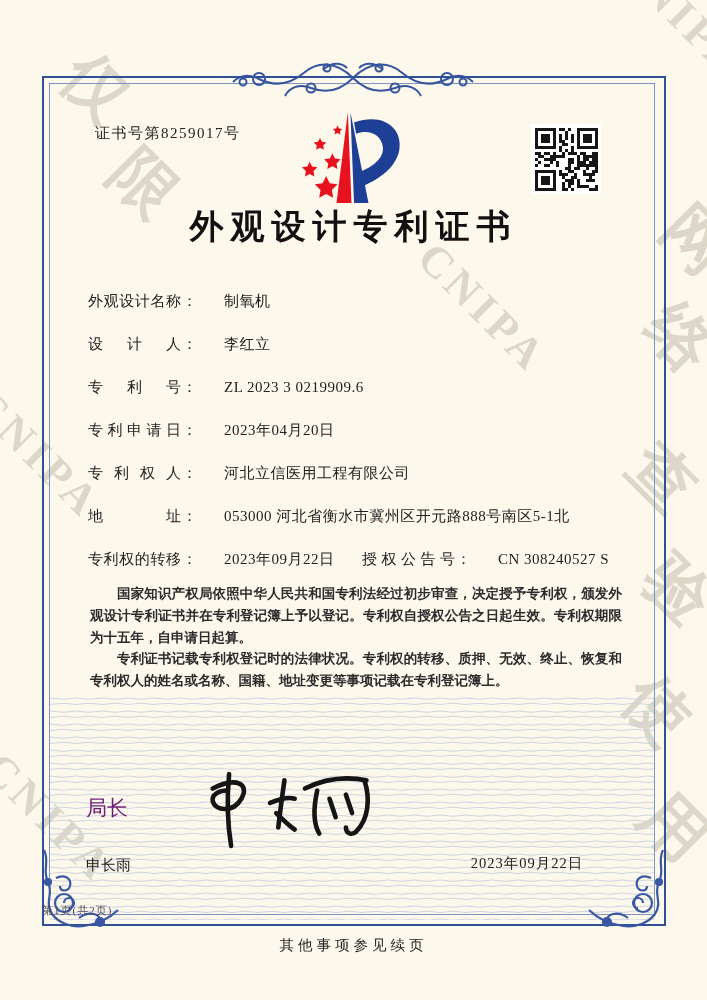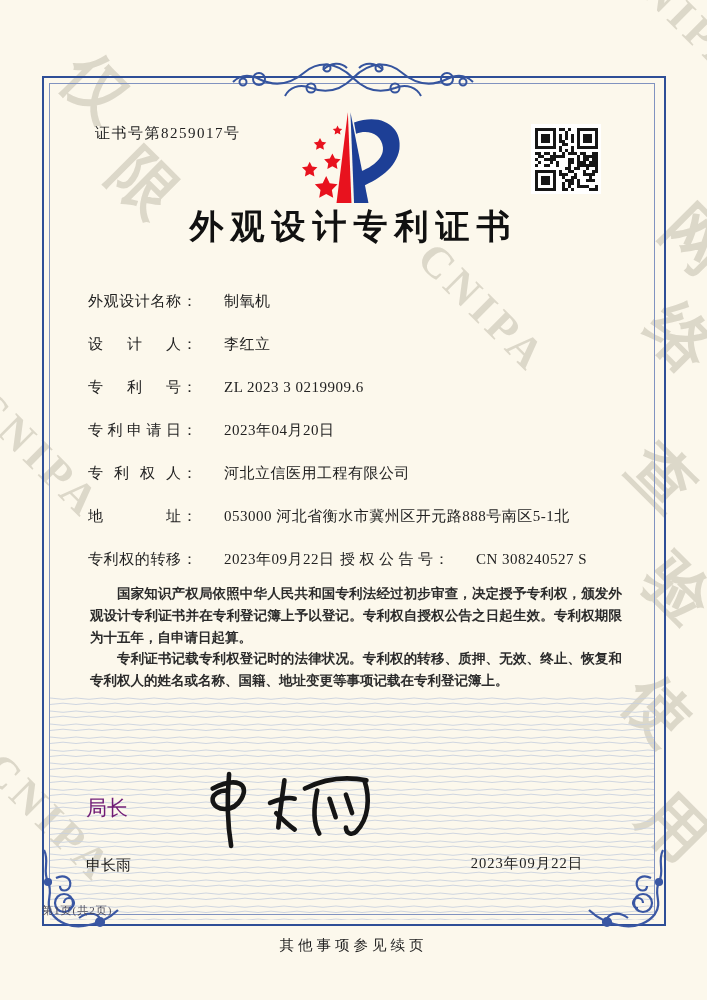--- a/index.html
+++ b/index.html
@@ -33,21 +33,21 @@
   .qrbox{position:absolute;left:531px;top:124px;width:70px;height:70px;background:#fff;z-index:4;
          display:flex;align-items:center;justify-content:center;}
   .title{position:absolute;left:0;right:0;top:204px;text-align:center;font-size:34px;
          font-weight:bold;letter-spacing:7px;z-index:4;color:#111;}
   
   .fields{position:absolute;left:88px;top:291px;width:545px;z-index:4;font-size:15px;}
   .frow{margin-bottom:23px;line-height:20px;position:relative;white-space:nowrap;}
   .flabel{display:inline-block;width:93px;text-align:justify;text-align-last:justify;vertical-align:top;}
   .fcolon{margin:0 7px 0 1px;}
   .fvalue{letter-spacing:0.5px;margin-left:20px;}
-  .grant-no-group{position:absolute;left:252px;top:0;}
+  .grant-no-group{position:absolute;left:274px;top:0;}
   
   .body-text{position:absolute;left:90px;top:583px;width:532px;z-index:4;
              font-size:13.5px;line-height:21.8px;text-align:justify;color:#2b2b2b;font-weight:600;}
   .body-text p{margin:0;text-indent:2em;}
   
   .sig-title{position:absolute;left:86px;top:794px;font-size:21px;z-index:4;
              font-family:"Liberation Sans","DejaVu Sans",sans-serif;color:#701a75;}
   .sig-name{position:absolute;left:86px;top:825px;font-size:15px;z-index:4;
             font-family:"Liberation Sans","DejaVu Sans",sans-serif;color:#1c1c1c;margin-top:31px;}
   .sig-svg{position:absolute;left:190px;top:768px;z-index:4;}

